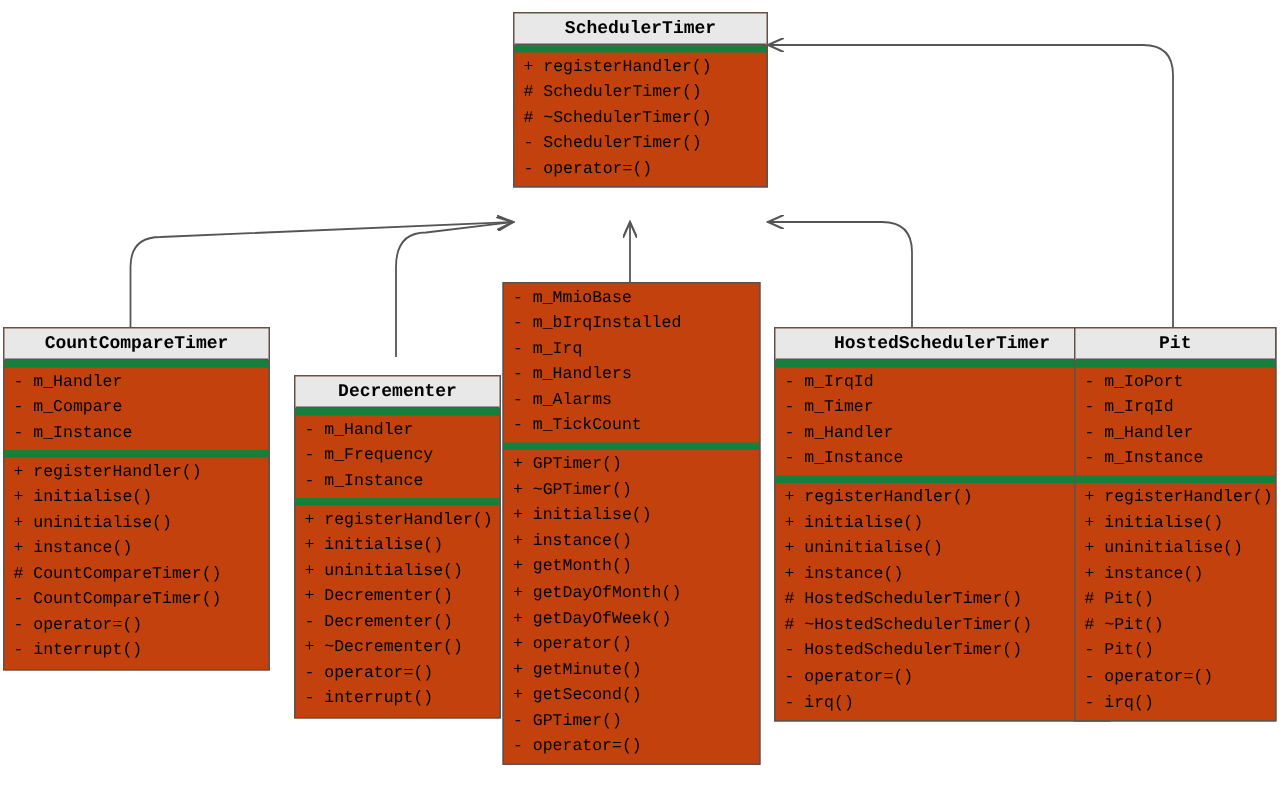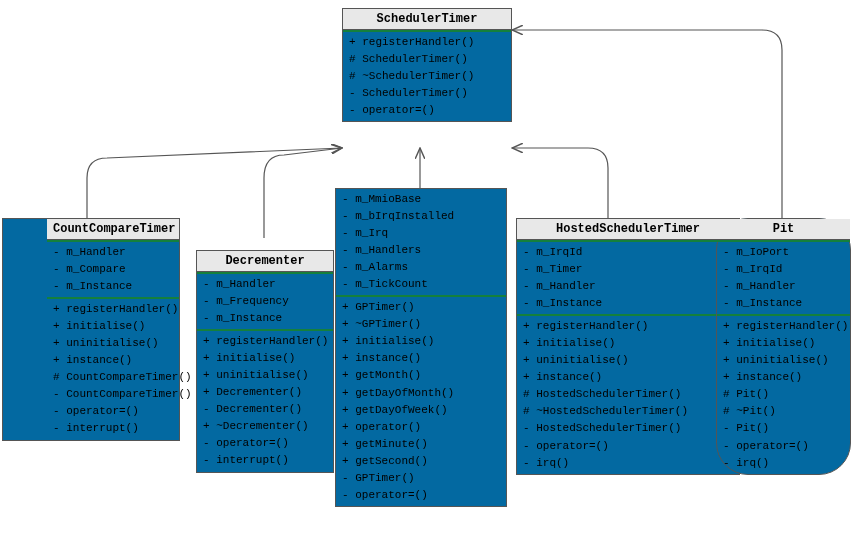--- a/index.html
+++ b/index.html
@@ -13,32 +13,32 @@
       position: relative;
     }
     .diagram-container {
       position: relative;
       width: 857px;
       height: 536px;
     }
     .uml-box {
       position: absolute;
       border: 1px solid #555;
-      background: #0369a1;
+      background: #c2410c;
     }
     .uml-box .header {
       background: #e8e8e8;
       border-bottom: 1px solid #555;
       text-align: center;
       font-weight: bold;
       padding: 3px 6px;
       font-size: 12px;
     }
     .uml-box .section {
-      border-top: 2px solid #15803d;
+      border-top: 5px solid #15803d;
       padding: 2px 6px;
       line-height: 1.55;
       white-space: nowrap;
     }
     .uml-box .section:first-of-type {
       border-top: none;
     }
     svg.arrows {
       position: absolute;
       top: 0;
@@ -109,21 +109,21 @@
       <div>+ getDayOfWeek()</div>
       <div>+ operator()</div>
       <div>+ getMinute()</div>
       <div>+ getSecond()</div>
       <div>- GPTimer()</div>
       <div>- operator=()</div>
 
     </div>
   </div>
 
-  <div class="uml-box" style="left:2px; top:218px; width:178px;padding-left:44px;">
+  <div class="uml-box" style="left:2px; top:218px; width:178px;">
     <div class="header">CountCompareTimer</div>
     <div class="section">
       <div>- m_Handler</div>
       <div>- m_Compare</div>
       <div>- m_Instance</div>
     </div>
     <div class="section">
       <div>+ registerHandler()</div>
       <div>+ initialise()</div>
       <div>+ uninitialise()</div>
@@ -168,21 +168,21 @@
       <div>+ uninitialise()</div>
       <div>+ instance()</div>
       <div># HostedSchedulerTimer()</div>
       <div># ~HostedSchedulerTimer()</div>
       <div>- HostedSchedulerTimer()</div>
       <div>- operator=()</div>
       <div>- irq()</div>
     </div>
   </div>
 
-  <div class="uml-box" style="left:716px; top:218px; width:135px;border-radius:32px;">
+  <div class="uml-box" style="left:716px; top:218px; width:135px;">
     <div class="header">Pit</div>
     <div class="section">
       <div>- m_IoPort</div>
       <div>- m_IrqId</div>
       <div>- m_Handler</div>
       <div>- m_Instance</div>
     </div>
     <div class="section">
       <div>+ registerHandler()</div>
       <div>+ initialise()</div>

